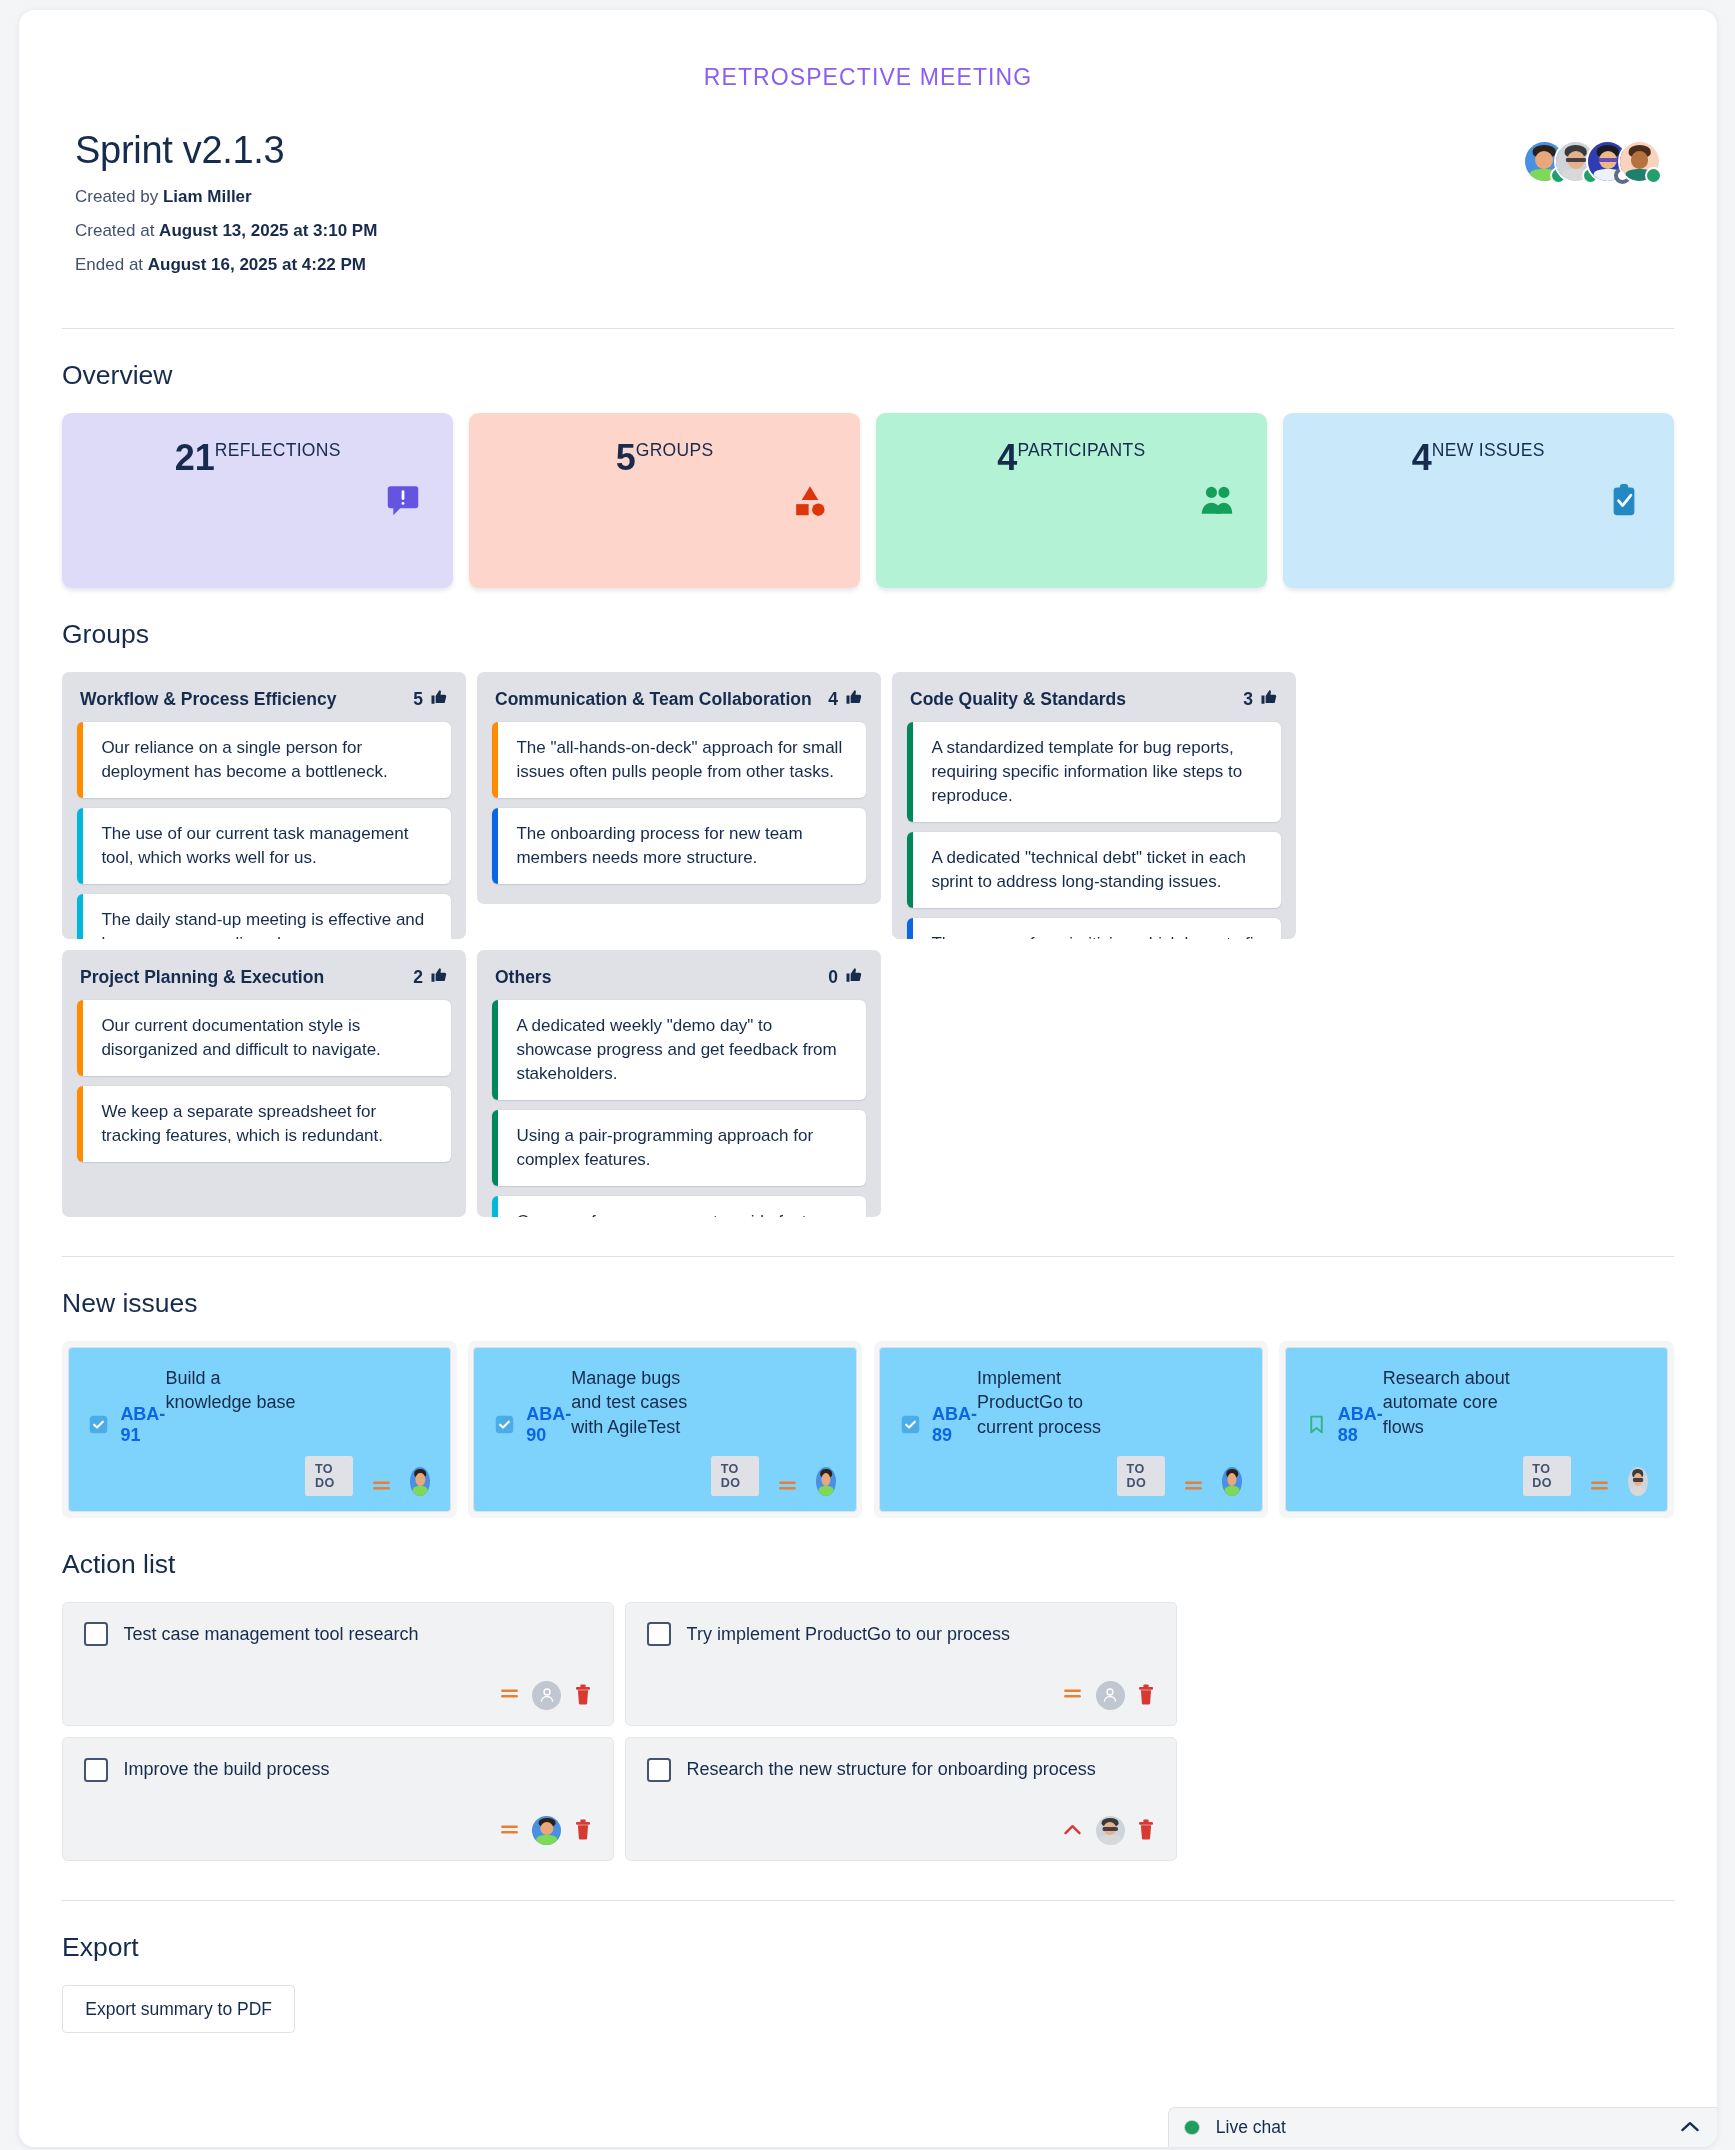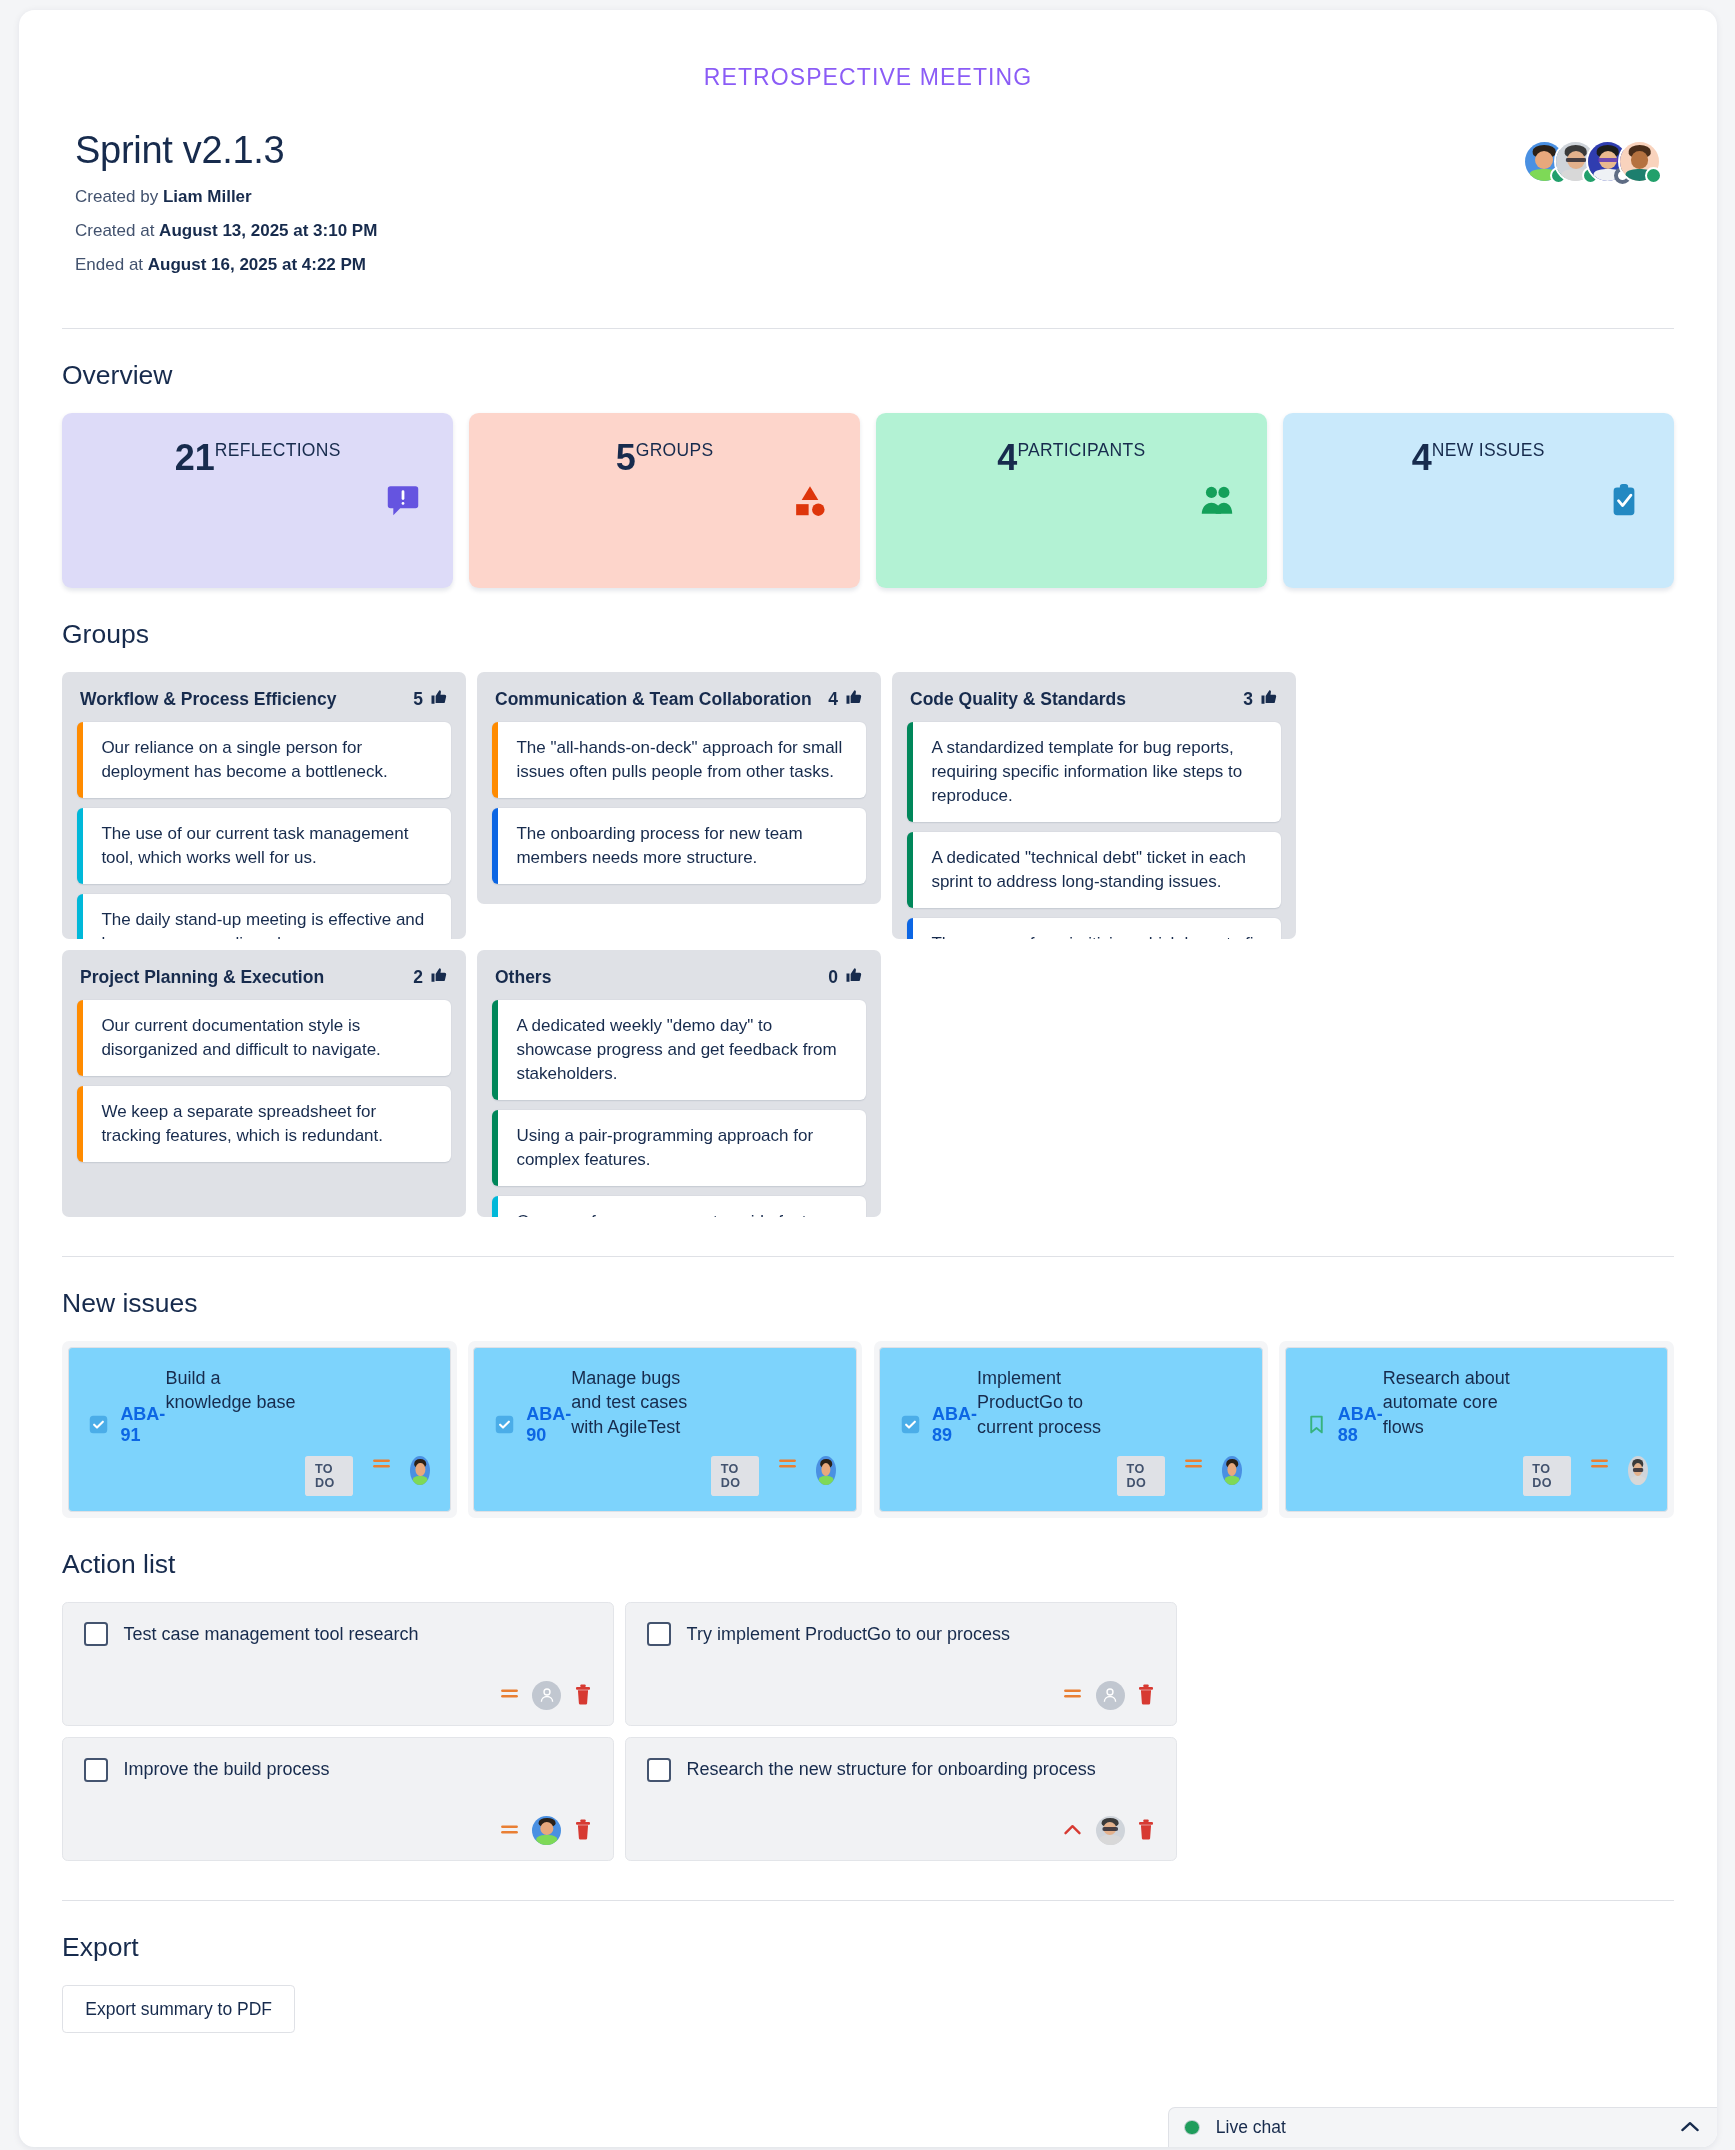--- a/index.html
+++ b/index.html
@@ -137,21 +137,21 @@
     flex: 1; background: #f4f5f7; border-radius: 7px; padding: 5.6px;
   }
   .issue-card {
     background: #7dd3fc; border: 0.7px solid #dfe1e6; border-radius: 4px;
     padding: 18px 19.6px 15.4px 19.6px; min-height: 165px;
     display: flex; flex-direction: row;
   }
   .issue-key-row { display: flex; align-items: center; gap: 11.2px; margin-bottom: 11.2px; }
   .issue-key { font-size: 18px; font-weight: 700; color: #0c66e4; }
   .issue-summary { font-size: 18px; color: #172b4d; line-height: 1.35; }
-  .issue-foot { margin-top: auto; display: flex; align-items: flex-start; justify-content: flex-end; gap: 18px; }
+  .issue-foot { margin-top: auto; display: flex; align-items: flex-end; justify-content: flex-end; gap: 18px; }
   .status-chip {
     background: #dfe1e6; color: #42526e; font-size: 12.6px; font-weight: 700;
     letter-spacing: 0.4px; padding: 5.6px 9.8px; border-radius: 2.8px;
   }
   .av-sm { width: 29px; height: 29px; border-radius: 50%; overflow: hidden; display: block; }
 
   
   .actions-grid { display: flex; gap: 11.2px; flex-wrap: wrap; }
   .action-card {
     width: 552px; background: #f1f2f4; border: 0.7px solid #e3e5e9;

